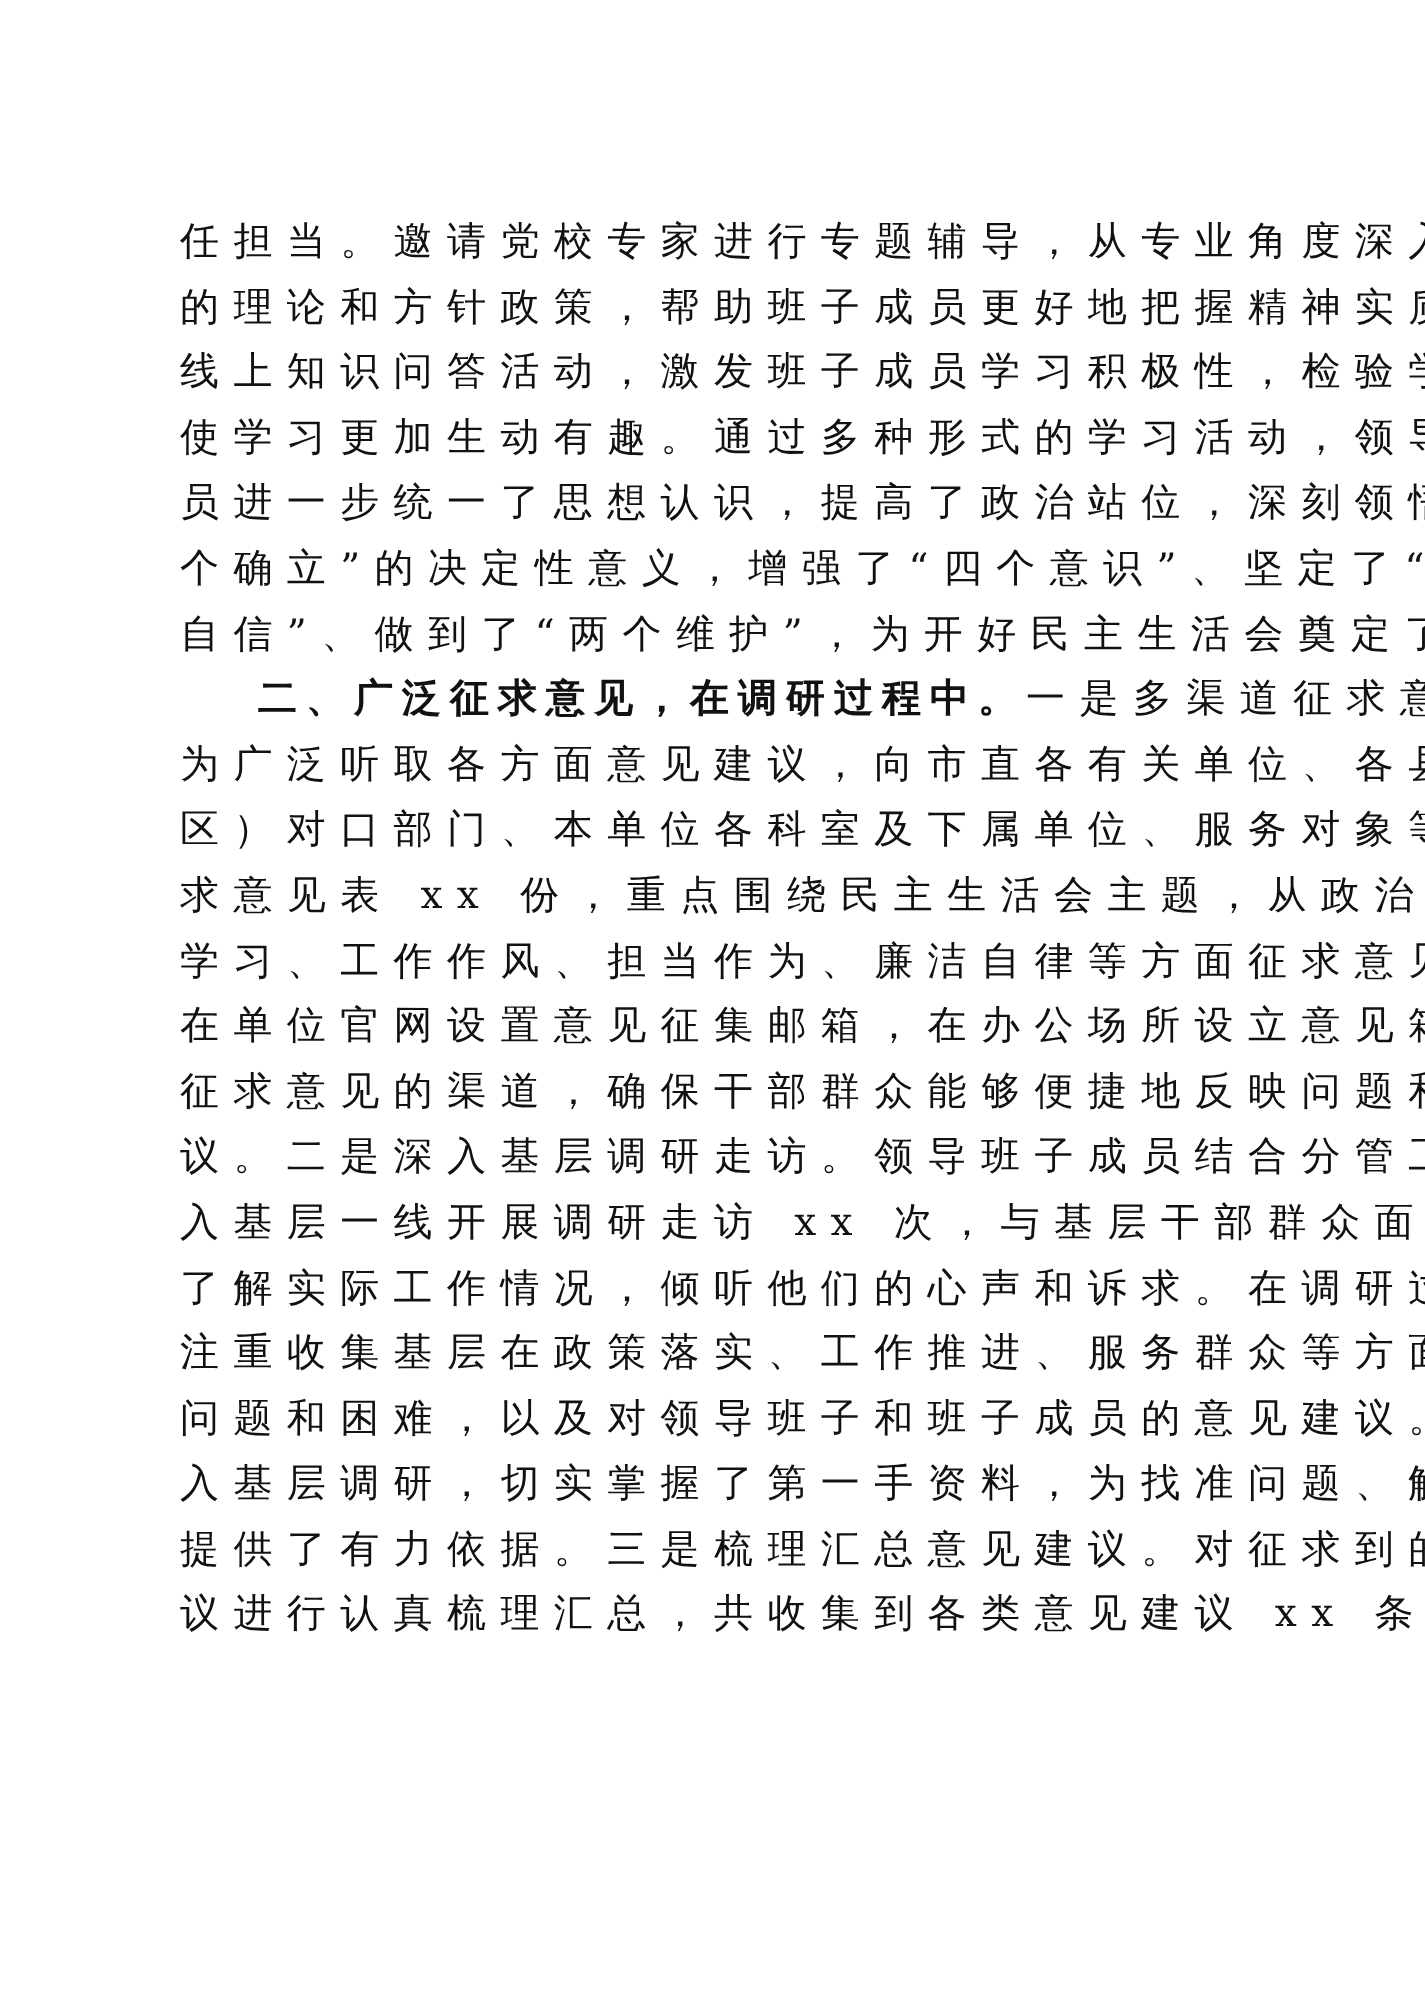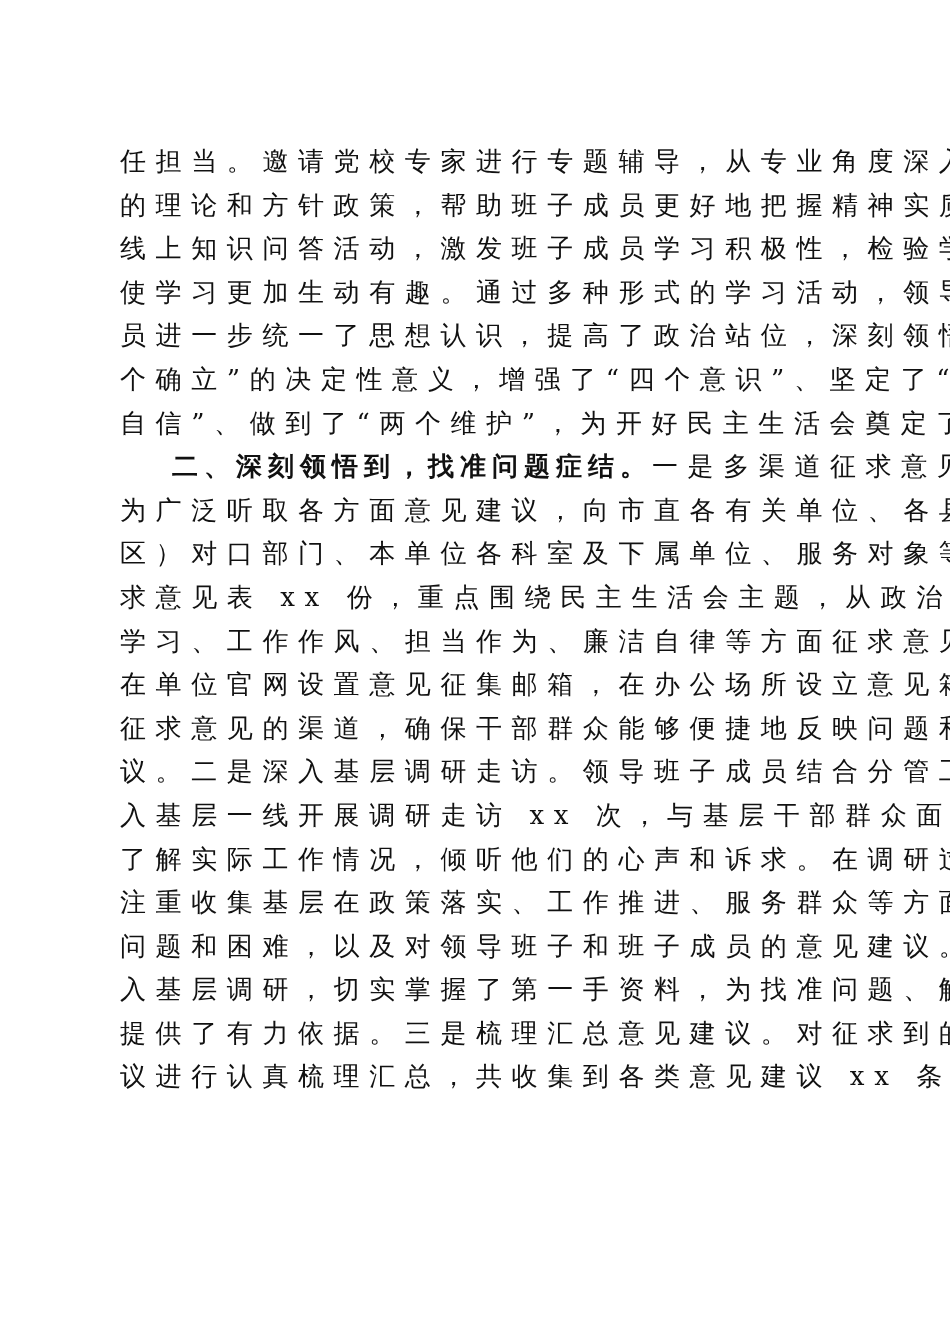--- a/index.html
+++ b/index.html
@@ -21,21 +21,21 @@
   <div>
     <span class="line">任担当。邀请党校专家进行专题辅导，从专业角度深入解读党</span>
     <span class="line">的理论和方针政策，帮助班子成员更好地把握精神实质。开展</span>
     <span class="line">线上知识问答活动，激发班子成员学习积极性，检验学习成果，</span>
     <span class="line">使学习更加生动有趣。通过多种形式的学习活动，领导班子成</span>
     <span class="line">员进一步统一了思想认识，提高了政治站位，深刻领悟到“两</span>
     <span class="line">个确立”的决定性意义，增强了“四个意识”、坚定了“四个</span>
     <span class="line">自信”、做到了“两个维护”，为开好民主生活会奠定了坚实</span>
   </div>
   <div>
-    <span class="line indent"><span class="bold">二、深刻领悟到，找准问题症结。</span><span>一是多渠道征求意见。</span></span>
+    <span class="line indent"><span class="bold">二、广泛征求意见，在调研过程中。</span><span>一是多渠道征求意见。</span></span>
     <span class="line">为广泛听取各方面意见建议，向市直各有关单位、各县（市、</span>
     <span class="line">区）对口部门、本单位各科室及下属单位、服务对象等发放征</span>
     <span class="line">求意见表 xx 份，重点围绕民主生活会主题，从政治建设、理论</span>
     <span class="line">学习、工作作风、担当作为、廉洁自律等方面征求意见。同时，</span>
     <span class="line">在单位官网设置意见征集邮箱，在办公场所设立意见箱，拓宽</span>
     <span class="line">征求意见的渠道，确保干部群众能够便捷地反映问题和提出建</span>
     <span class="line">议。二是深入基层调研走访。领导班子成员结合分管工作，深</span>
     <span class="line">入基层一线开展调研走访 xx 次，与基层干部群众面对面交流，</span>
     <span class="line">了解实际工作情况，倾听他们的心声和诉求。在调研过程中，</span>
     <span class="line">注重收集基层在政策落实、工作推进、服务群众等方面存在的</span>

